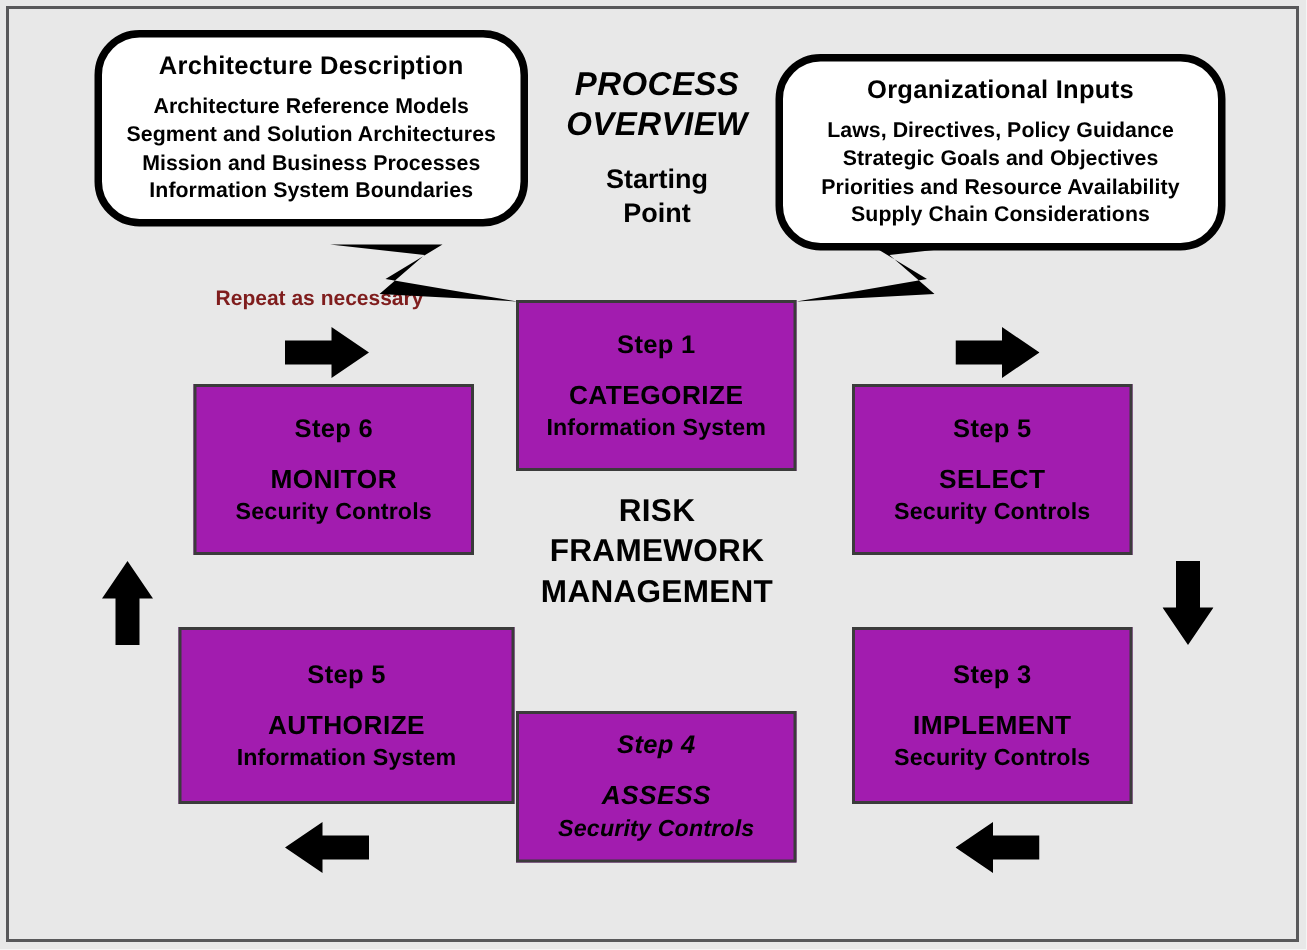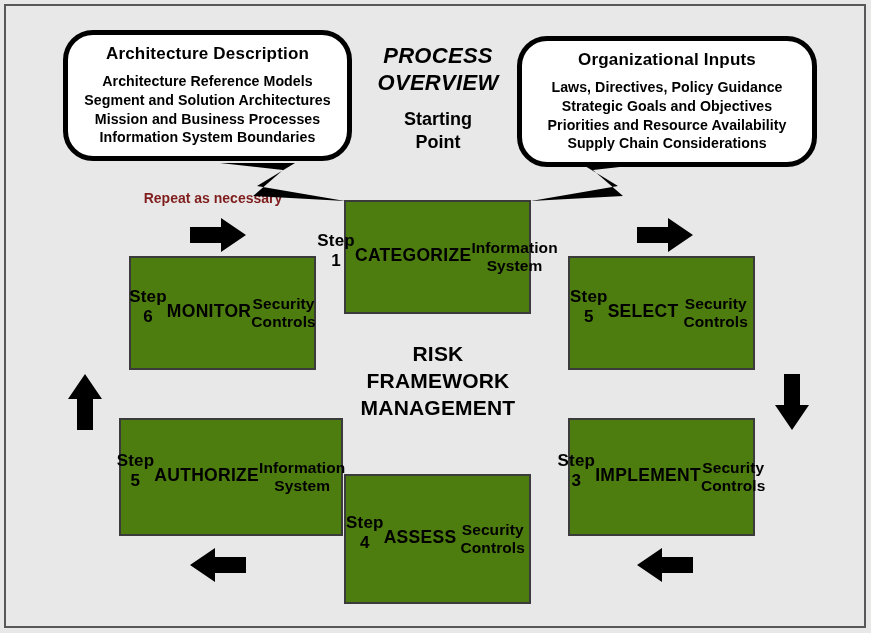--- a/index.html
+++ b/index.html
@@ -22,25 +22,25 @@
     top: 4px;
     width: 862px;
     height: 624px;
     border: 2px solid #58585a;
     box-sizing: border-box;
     background: #e8e8e8;
   }
   
   .step-box {
     position: absolute;
-    background: #4d7c0f;
+    background: #a21caf;
     border: 2px solid #3b3b3b;
     box-sizing: border-box;
     display: flex;
-    flex-direction: row;
+    flex-direction: column;
     align-items: center;
     justify-content: center;
     color: #000;
     text-align: center;
   }
   .step-num {
     font-size: 17px;
     font-weight: bold;
     letter-spacing: 0.2px;
     margin-bottom: 13px;
@@ -53,21 +53,21 @@
   }
   .step-sub {
     font-size: 15.5px;
     font-weight: bold;
     letter-spacing: 0.1px;
   }
 
   #step1 { left: 344px; top: 200px; width: 187px; height: 114px; }
   #step2 { left: 568px; top: 256px; width: 187px; height: 114px; }
   #step3 { left: 568px; top: 418px; width: 187px; height: 118px; }
-  #step4 { left: 344px; top: 474px; width: 187px; height: 130px; }
+  #step4 { left: 344px; top: 474px; width: 187px; height: 101px; font-style: italic; }
   #step5 { left: 119px; top: 418px; width: 224px; height: 118px; }
   #step6 { left: 129px; top: 256px; width: 187px; height: 114px; }
 
   
   #process-overview {
     position: absolute;
     left: 358px;
     top: 42px;
     width: 160px;
     text-align: center;
@@ -85,21 +85,21 @@
     width: 160px;
     text-align: center;
     font-size: 18px;
     font-weight: bold;
     line-height: 1.25;
     color: #000;
   }
   #rmf-title {
     position: absolute;
     left: 348px;
-    top: 341px;
+    top: 328px;
     width: 180px;
     text-align: center;
     font-size: 21px;
     font-weight: bold;
     line-height: 1.28;
     letter-spacing: 0.2px;
     color: #000;
   }
   #repeat-label {
     position: absolute;
@@ -120,21 +120,21 @@
     border-radius: 30px;
     box-sizing: border-box;
     text-align: center;
     color: #000;
     display: flex;
     flex-direction: column;
     align-items: center;
     justify-content: center;
     z-index: 4;
   }
-  #bubble-left  { left: 63px;  top: 30px; width: 289px; height: 131px; }
+  #bubble-left  { left: 63px;  top: 20px; width: 289px; height: 131px; }
   #bubble-right { left: 517px; top: 36px; width: 300px; height: 131px; }
   .bubble-title {
     font-size: 17px;
     font-weight: bold;
     margin-bottom: 8px;
     letter-spacing: 0.2px;
   }
   .bubble-line {
     font-size: 14.2px;
     font-weight: bold;

